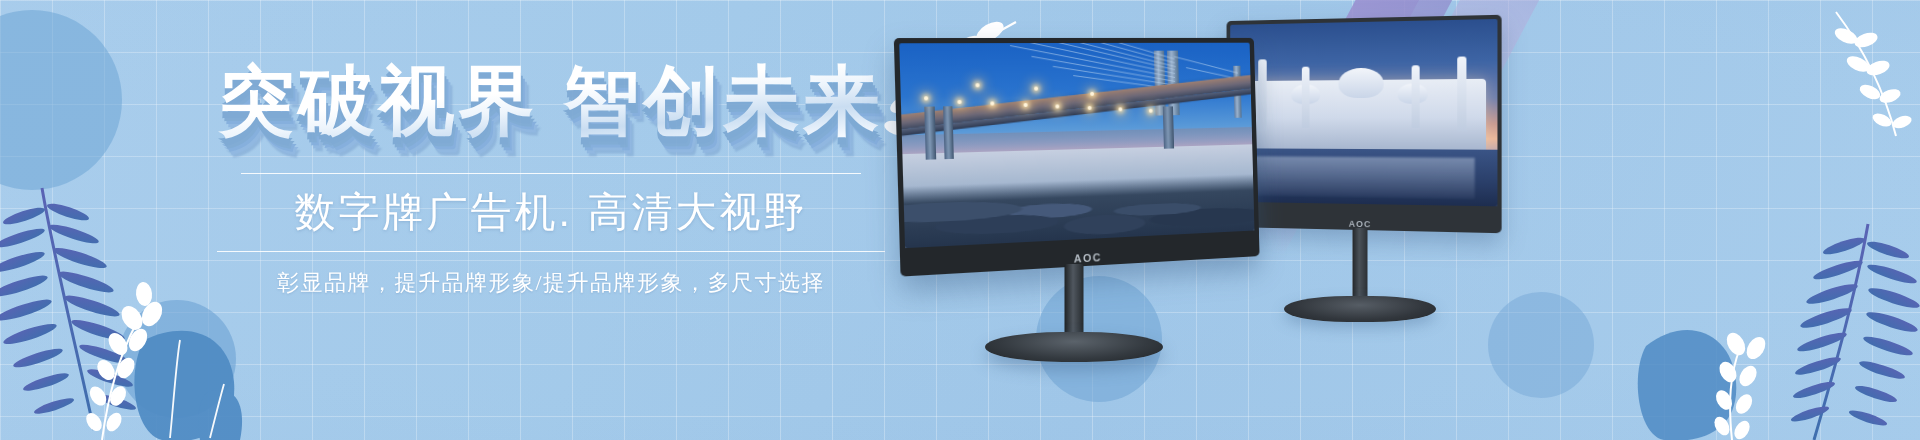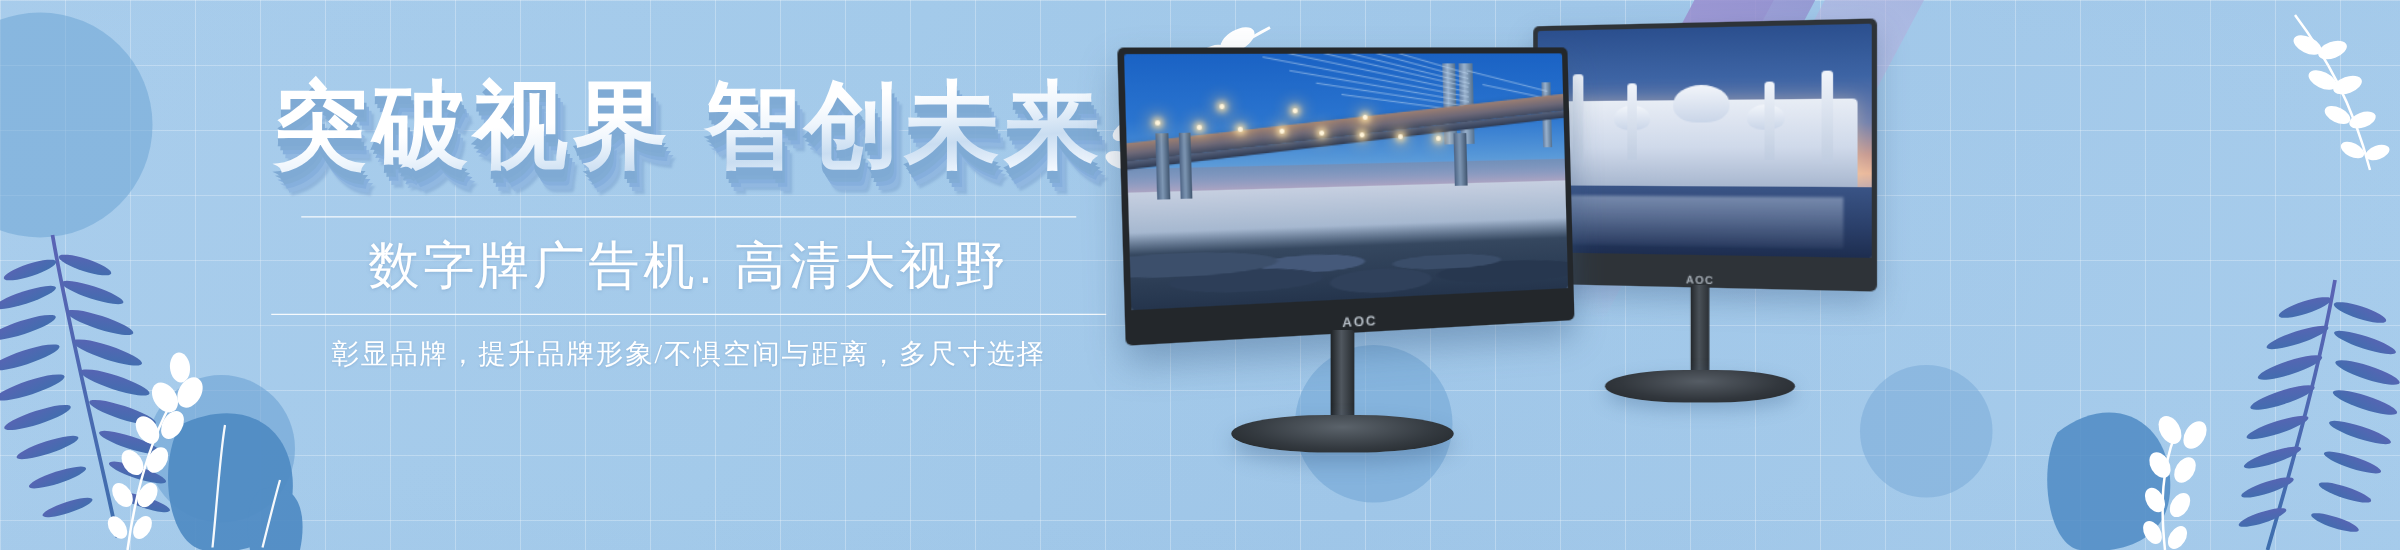--- a/index.html
+++ b/index.html
@@ -311,21 +311,21 @@
       <div class="hl-shadow">突破视界 智创未来</div>
       <div class="hl-face">突破视界 智创未来</div>
     </div>
 
     <div class="rule rule-top"></div>
 
     <div class="subtitle">数字牌广告机. 高清大视野</div>
 
     <div class="rule rule-bot"></div>
 
-    <div class="tagline">彰显品牌，提升品牌形象/不惧空间与距离，多尺寸选择</div>
+    <div class="tagline">彰显品牌，提升品牌形象/提升品牌形象，多尺寸选择</div>
   </div>
 
   <div class="monitors">
 
     <div class="mon mon-b">
       <div class="panel">
         <div class="screen sc-mosque">
           <div class="sky-glow"></div>
           <div class="bldg"></div>
           <div class="dome" style="left:42%;bottom:58%;width:17%;height:17%;"></div>

